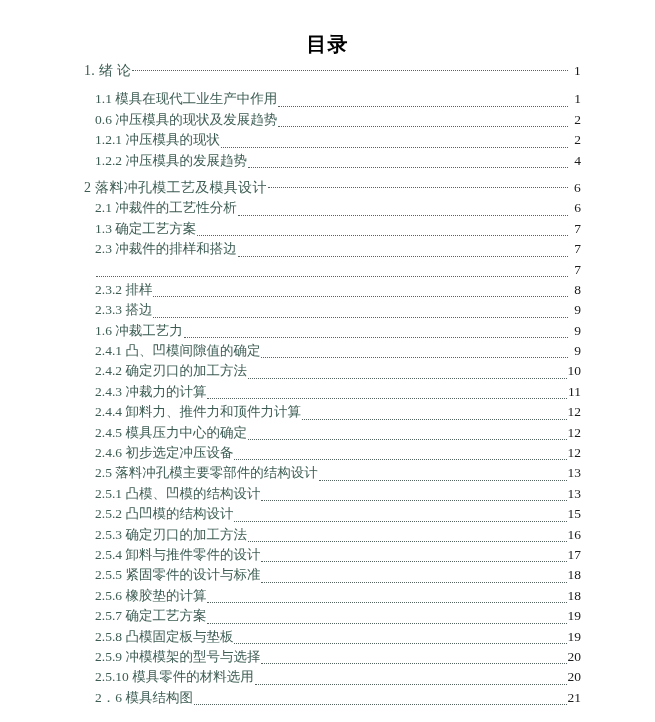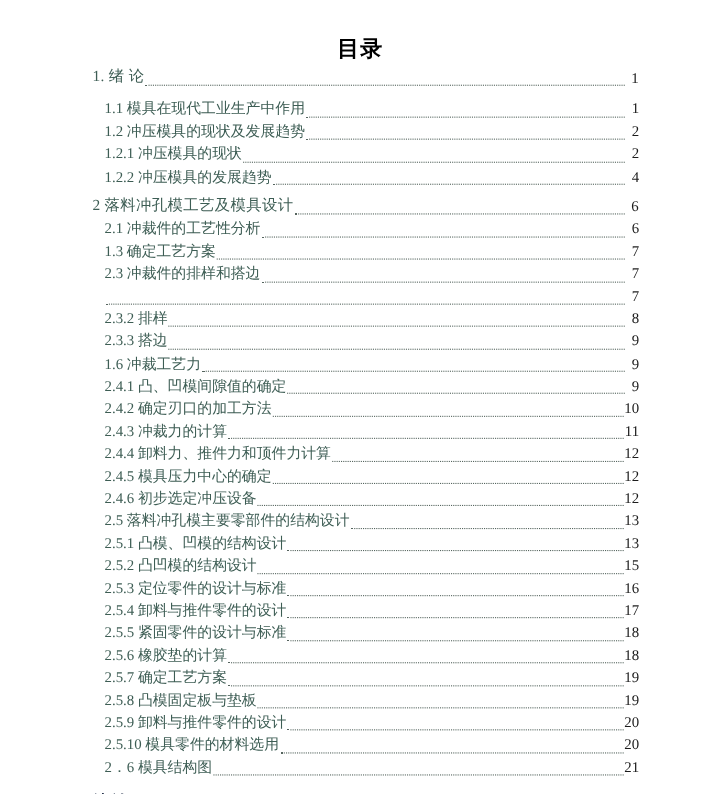--- a/index.html
+++ b/index.html
@@ -47,20 +47,21 @@
     font-size: 13.5px;
     line-height: 20.4px;
     height: 20.4px;
     white-space: nowrap;
     font-family: "Liberation Serif", serif;
   }
   .toc-row.lvl1 {
     padding-left: 0px;
     font-size: 14px;
     letter-spacing: 0.3px;
+    align-items: center;
   }
   .toc-row.lvl2 {
     padding-left: 11px;
     font-size: 13.5px;
   }
   .toc-row.back {
     padding-left: 0px;
     font-size: 14px;
     letter-spacing: 0.6px;
   }
@@ -109,21 +110,21 @@
         <span class="leader"></span>
         <span class="toc-page">1</span>
       </div>
       <div class="spacer-sm"></div>
       <div class="toc-row lvl2">
         <span class="toc-label">1.1 模具在现代工业生产中作用</span>
         <span class="leader"></span>
         <span class="toc-page">1</span>
       </div>
       <div class="toc-row lvl2">
-        <span class="toc-label">1.2 冲压模具的现状及发展趋势</span>
+        <span class="toc-label">0.6 冲压模具的现状及发展趋势</span>
         <span class="leader"></span>
         <span class="toc-page">2</span>
       </div>
       <div class="toc-row lvl2">
         <span class="toc-label">1.2.1 冲压模具的现状</span>
         <span class="leader"></span>
         <span class="toc-page">2</span>
       </div>
       <div class="toc-row lvl2">
         <span class="toc-label">1.2.2 冲压模具的发展趋势</span>
@@ -209,21 +210,21 @@
         <span class="toc-label">2.5.1 凸模、凹模的结构设计</span>
         <span class="leader"></span>
         <span class="toc-page">13</span>
       </div>
       <div class="toc-row lvl2">
         <span class="toc-label">2.5.2 凸凹模的结构设计</span>
         <span class="leader"></span>
         <span class="toc-page">15</span>
       </div>
       <div class="toc-row lvl2">
-        <span class="toc-label">2.5.3 定位零件的设计与标准</span>
+        <span class="toc-label">2.5.3 确定刃口的加工方法</span>
         <span class="leader"></span>
         <span class="toc-page">16</span>
       </div>
       <div class="toc-row lvl2">
         <span class="toc-label">2.5.4 卸料与推件零件的设计</span>
         <span class="leader"></span>
         <span class="toc-page">17</span>
       </div>
       <div class="toc-row lvl2">
         <span class="toc-label">2.5.5 紧固零件的设计与标准</span>
@@ -239,21 +240,21 @@
         <span class="toc-label">2.5.7 确定工艺方案</span>
         <span class="leader"></span>
         <span class="toc-page">19</span>
       </div>
       <div class="toc-row lvl2">
         <span class="toc-label">2.5.8 凸模固定板与垫板</span>
         <span class="leader"></span>
         <span class="toc-page">19</span>
       </div>
       <div class="toc-row lvl2">
-        <span class="toc-label">2.5.9 卸料与推件零件的设计</span>
+        <span class="toc-label">2.5.9 冲模模架的型号与选择</span>
         <span class="leader"></span>
         <span class="toc-page">20</span>
       </div>
       <div class="toc-row lvl2">
         <span class="toc-label">2.5.10 模具零件的材料选用</span>
         <span class="leader"></span>
         <span class="toc-page">20</span>
       </div>
       <div class="toc-row lvl2">
         <span class="toc-label">2．6 模具结构图</span>

